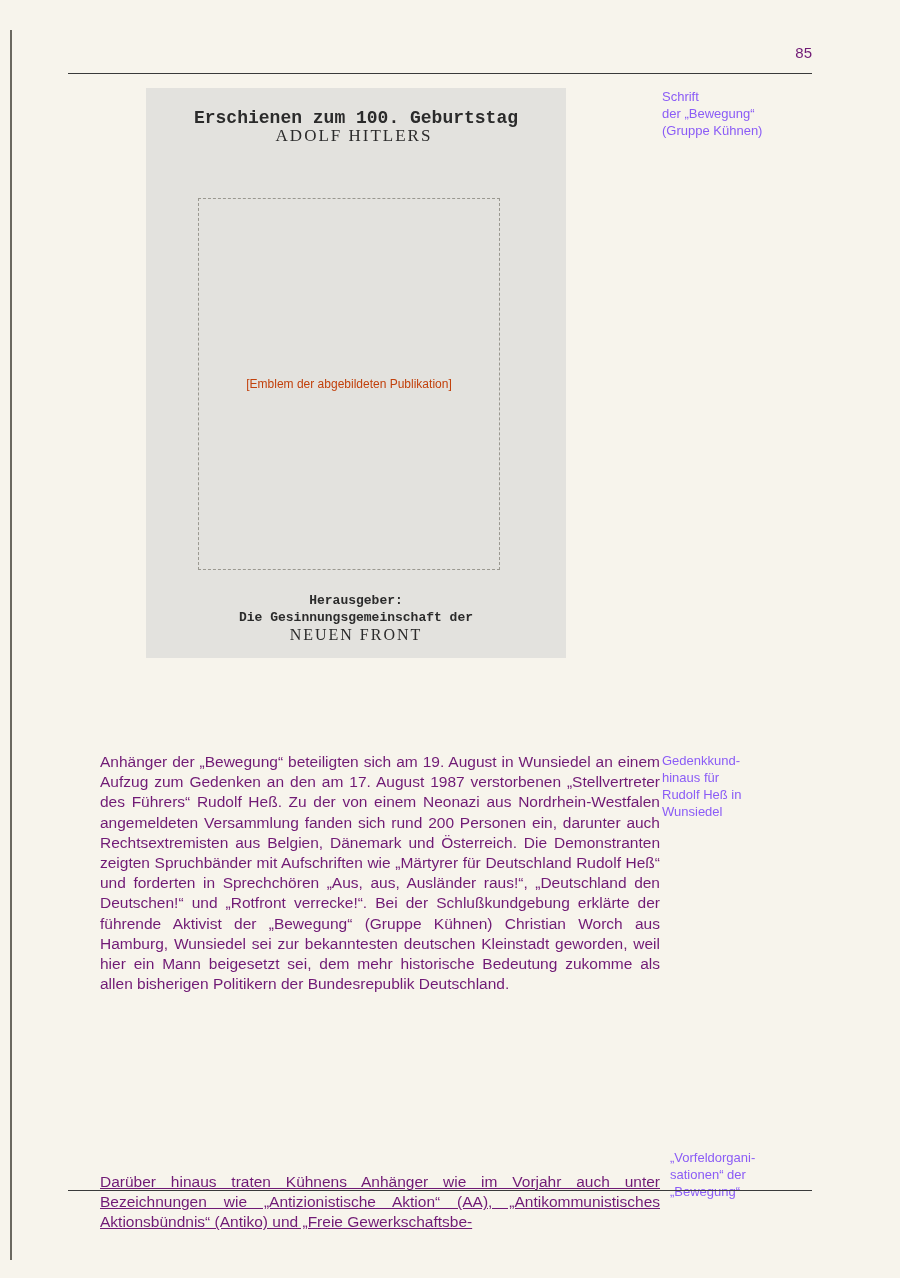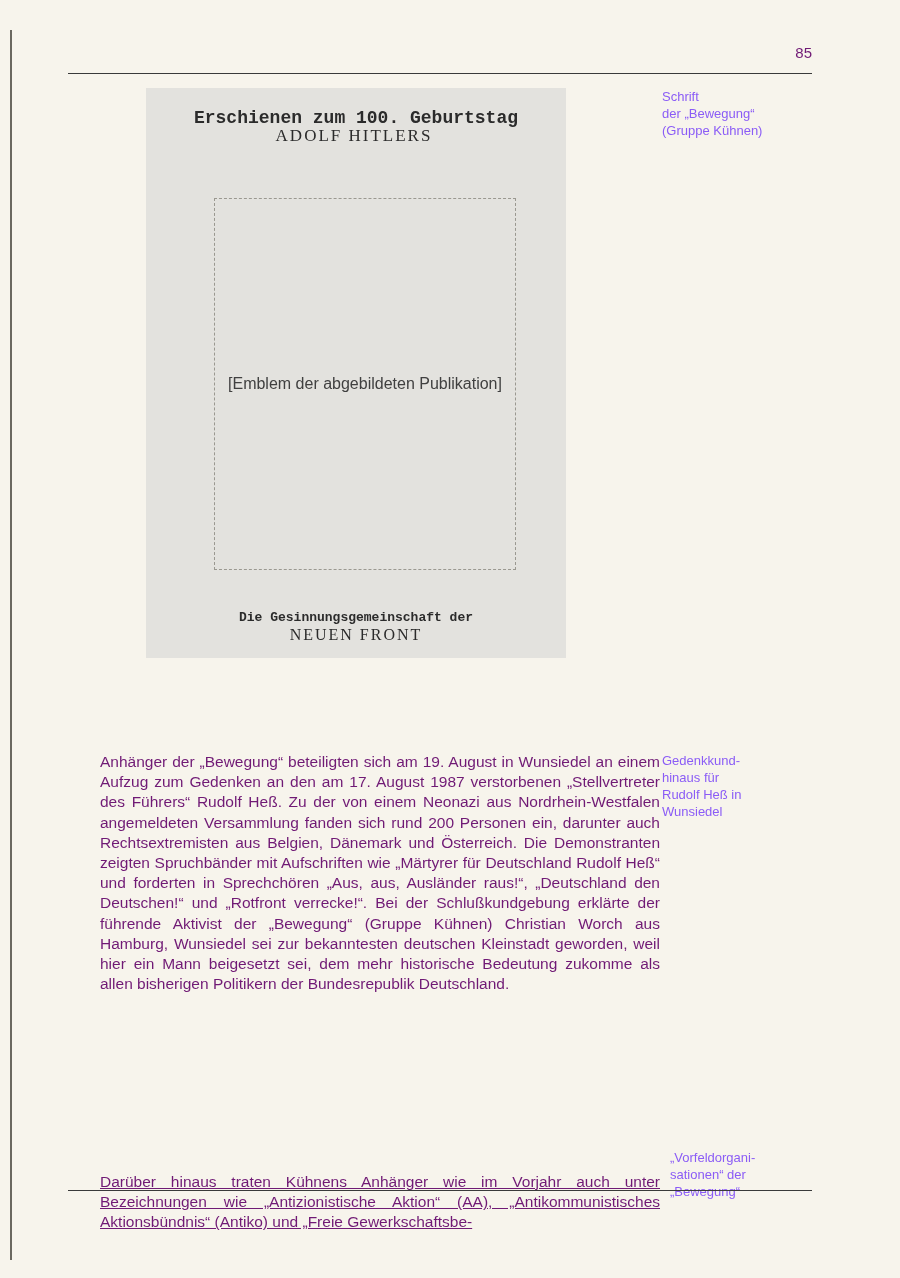--- a/index.html
+++ b/index.html
@@ -28,24 +28,24 @@
     .figure {
       position: absolute; left: 146px; top: 88px; width: 420px; height: 570px;
       background: #e3e2de;
     }
     .fig-line {
       text-align: center; font-family: "Liberation Mono", monospace; color: #2b2b2b;
     }
     .fig-top1 { position: absolute; top: 20px; left: 0; right: 0; font-size: 18px; font-weight: bold; }
     .fig-top2 { position: absolute; top: 38px; left: 0; right: 4px; font-family: "Liberation Serif", serif; font-size: 17px; letter-spacing: 2px; }
     .fig-placeholder {
-      position: absolute; left: 68px; top: 110px; width: 300px; height: 370px;
+      position: absolute; left: 52px; top: 110px; width: 300px; height: 370px;
       border: 1px dashed #9a9890;
       display: flex; align-items: center; justify-content: center;
-      color: #404040; font-size: 16px; text-align: center;
+      color: #c2410c; font-size: 12px; text-align: center;
       font-family: "Liberation Sans", sans-serif;
     }
     .fig-bot1 { position: absolute; top: 505px; left: 0; right: 0; font-size: 13px; font-weight: bold; }
     .fig-bot2 { position: absolute; top: 522px; left: 0; right: 0; font-size: 13px; font-weight: bold; }
     .fig-bot3 { position: absolute; top: 538px; left: 0; right: 0; font-family: "Liberation Serif", serif; font-size: 16px; letter-spacing: 2px; }
 
     .margin-note {
       position: absolute; left: 662px; font-size: 13px; line-height: 17px; color: #8b5cf6;
       white-space: pre-line;
     }
@@ -59,20 +59,21 @@
 
 <div class="page-edge"></div>
 
 <div class="page-number">85</div>
 <div class="rule top"></div>
 
 <div class="figure">
   <div class="fig-line fig-top1">Erschienen zum 100. Geburtstag</div>
   <div class="fig-line fig-top2">ADOLF HITLERS</div>
   <div class="fig-placeholder">[Emblem der abgebildeten Publikation]</div>
+  <div class="fig-line fig-bot1">Herausgeber:</div>
   <div class="fig-line fig-bot3">NEUEN FRONT</div>
   <div class="fig-line fig-bot2">Die Gesinnungsgemeinschaft der</div>
 </div>
 
 <div class="margin-note" style="top: 88px;">Schrift
 der „Bewegung“
 (Gruppe Kühnen)</div>
 <div class="margin-note" style="top: 752px;">Gedenkkund-
 hinaus für
 Rudolf Heß in

